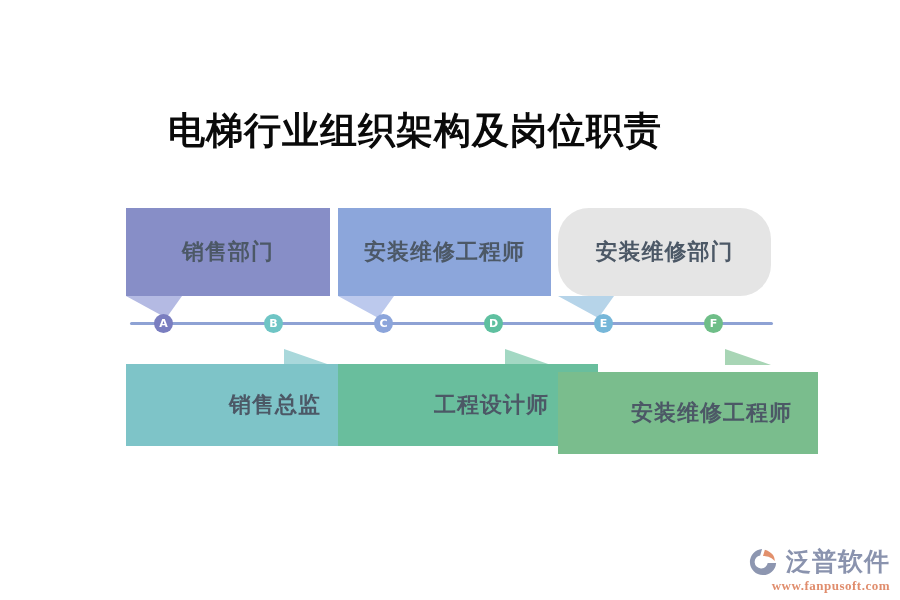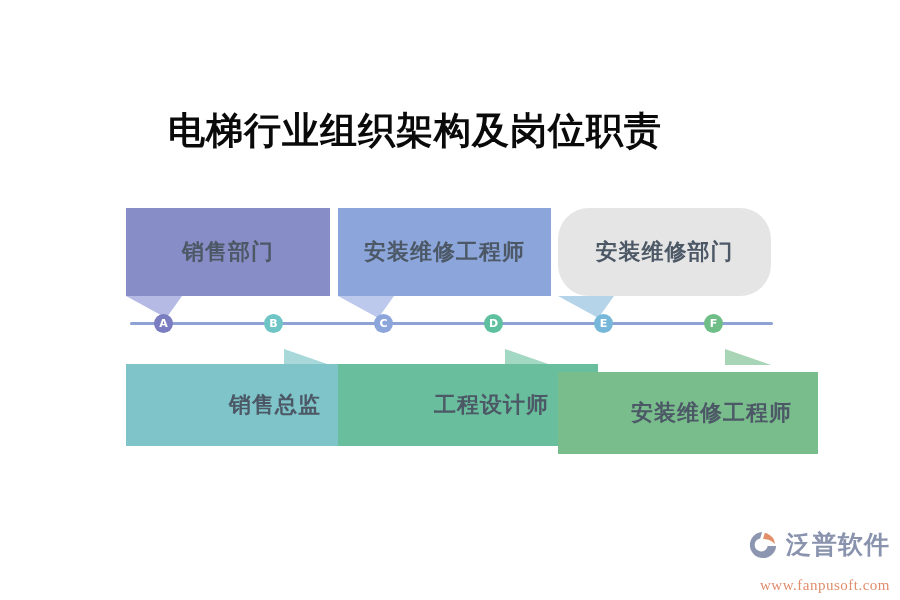--- a/index.html
+++ b/index.html
@@ -35,21 +35,21 @@
   }
   .d1{left:154px;} .d2{left:264px;} .d3{left:374px;}
   .d4{left:484px;} .d5{left:594px;} .d6{left:704px;}
   .brand-footer{position:absolute;right:10px;bottom:6px;text-align:right;}
   .brand-row{display:flex;align-items:center;justify-content:flex-end;gap:8px;}
   .brand-name{
     font-size:25px;font-weight:600;letter-spacing:1px;
     font-family:"Liberation Serif","DejaVu Serif",serif;
   }
   .brand-site{
-    font-size:15px;font-weight:normal;letter-spacing:0.5px;margin-top:16px;
+    font-size:13px;font-weight:bold;letter-spacing:0.5px;margin-top:0px;
     font-family:"Liberation Serif","DejaVu Serif",serif;
   }
   .logo-svg{display:block;}
 </style>
 </head>
 <body>
 
 <div class="stage">
 
   <h1 class="title">电梯行业组织架构及岗位职责</h1>

